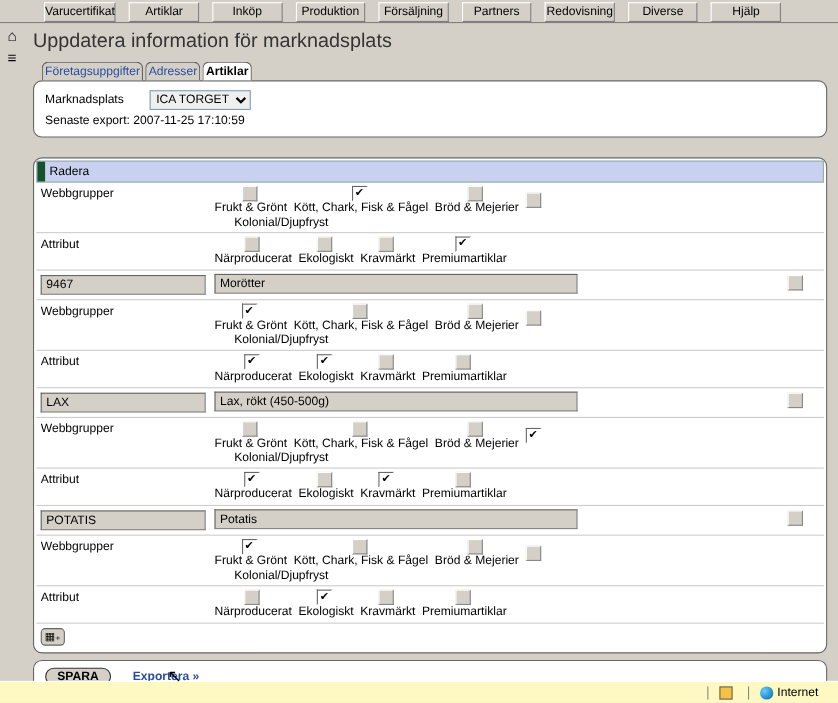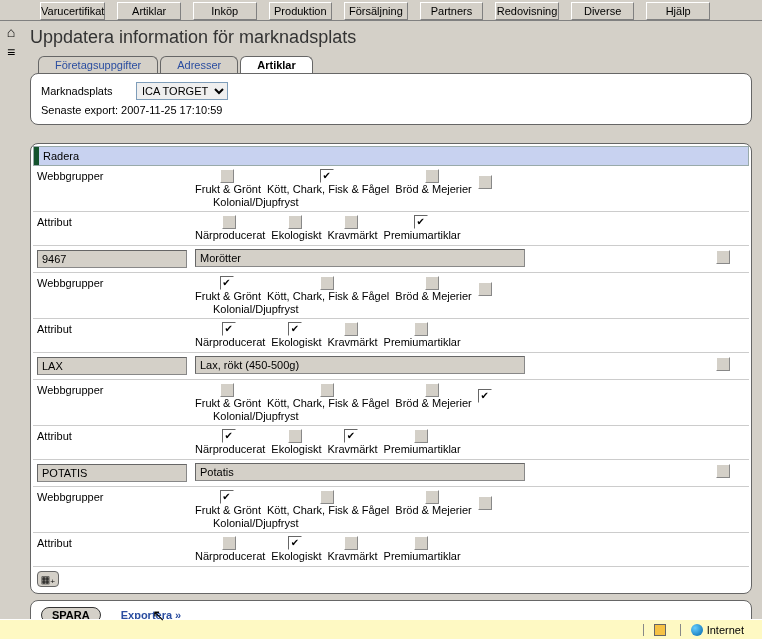--- a/index.html
+++ b/index.html
@@ -4,30 +4,30 @@
 <style>
 * { box-sizing: border-box; margin: 0; padding: 0; }
 body { font-family: Tahoma, Arial, sans-serif; font-size: 11px; background: #d4d0c8; width: 762px; height: 639px; overflow: hidden; }
 .topbar { display: flex; background: #d4d0c8; border-bottom: 1px solid #808080; padding: 2px 40px 0; }
 .topbar-item { border: 1px solid #808080; border-top: 1px solid #fff; border-left: 1px solid #fff; background: #d4d0c8; padding: 2px 0; width: 80px; text-align: center; font-size: 11px; cursor: pointer; margin-right: 12px; }
 .sidebar { position: absolute; left: 2px; top: 22px; width: 18px; }
 .side-icon { text-align: center; padding: 2px; font-size: 14px; cursor: pointer; }
 .main { margin-left: 30px; margin-right: 10px; padding-top: 6px; }
 .page-title { font-size: 18px; color: #333; margin-bottom: 8px; }
 .tabs { display: flex; margin-left: 8px; }
-.tab { border: 1px solid #666; border-bottom: none; border-radius: 6px 6px 0 0; padding: 2px 16px; margin-right: 2px; background: #d4d0c8; font-size: 11px; color: #2a4da0; cursor: pointer; }
+.tab { border: 1px solid #666; border-bottom: none; border-radius: 6px 6px 0 0; padding: 2px 2px; margin-right: 2px; background: #d4d0c8; font-size: 11px; color: #2a4da0; cursor: pointer; }
 .tab.active { background: #fff; color: #000; font-weight: bold; }
 .panel { background: #fff; border: 1px solid #666; border-radius: 8px; padding: 8px 10px; margin-bottom: 18px; }
 .row { display: flex; align-items: center; margin-bottom: 4px; }
 .label { width: 95px; }
 select { font-size: 11px; border: 1px solid #7e9db9; padding: 1px; }
 .grid-panel { background: #fff; border: 1px solid #666; border-radius: 8px; padding: 2px; }
 .grid-header { display: flex; background: #c8d2f0; border: 1px solid #9aa; }
 .col-art { flex: 1; padding: 3px 4px; }
-.col-del { width: 50px; padding: 3px 4px; border-left: 5px solid #14532d; }
+.col-del { width: 50px; padding: 3px 4px; border-left: 7px solid #14532d; }
 .grid-row { display: flex; border-bottom: 1px solid #ccc; padding: 2px 0; align-items: flex-start; }
 .cell-label { width: 160px; padding: 2px 4px; }
 .cell-content { flex: 1; padding: 1px 2px; }
 .cell-del { width: 50px; text-align: center; padding: 2px; }
 .readonly-input { background: #d4d0c8; border: 1px solid #888; border-top-color: #666; border-left-color: #666; padding: 2px 4px; width: 150px; display: inline-block; min-height: 16px; }
 .readonly-input.wide { width: 330px; }
 .cb-group { display: flex; flex-wrap: wrap; align-items: center; }
 .cb { display: inline-flex; align-items: center; margin-right: 6px; margin-bottom: 1px; flex-direction: column; }
 .cb-box { width: 14px; height: 14px; border: 1px solid #888; border-top-color: #fff; border-left-color: #fff; background: #d4d0c8; display: inline-flex; align-items: center; justify-content: center; font-size: 10px; margin-right: 3px; line-height: 1; cursor: pointer; }
 .cb-box.inv { border: 1px solid #666; border-bottom-color: #fff; border-right-color: #fff; background: #fff; }

